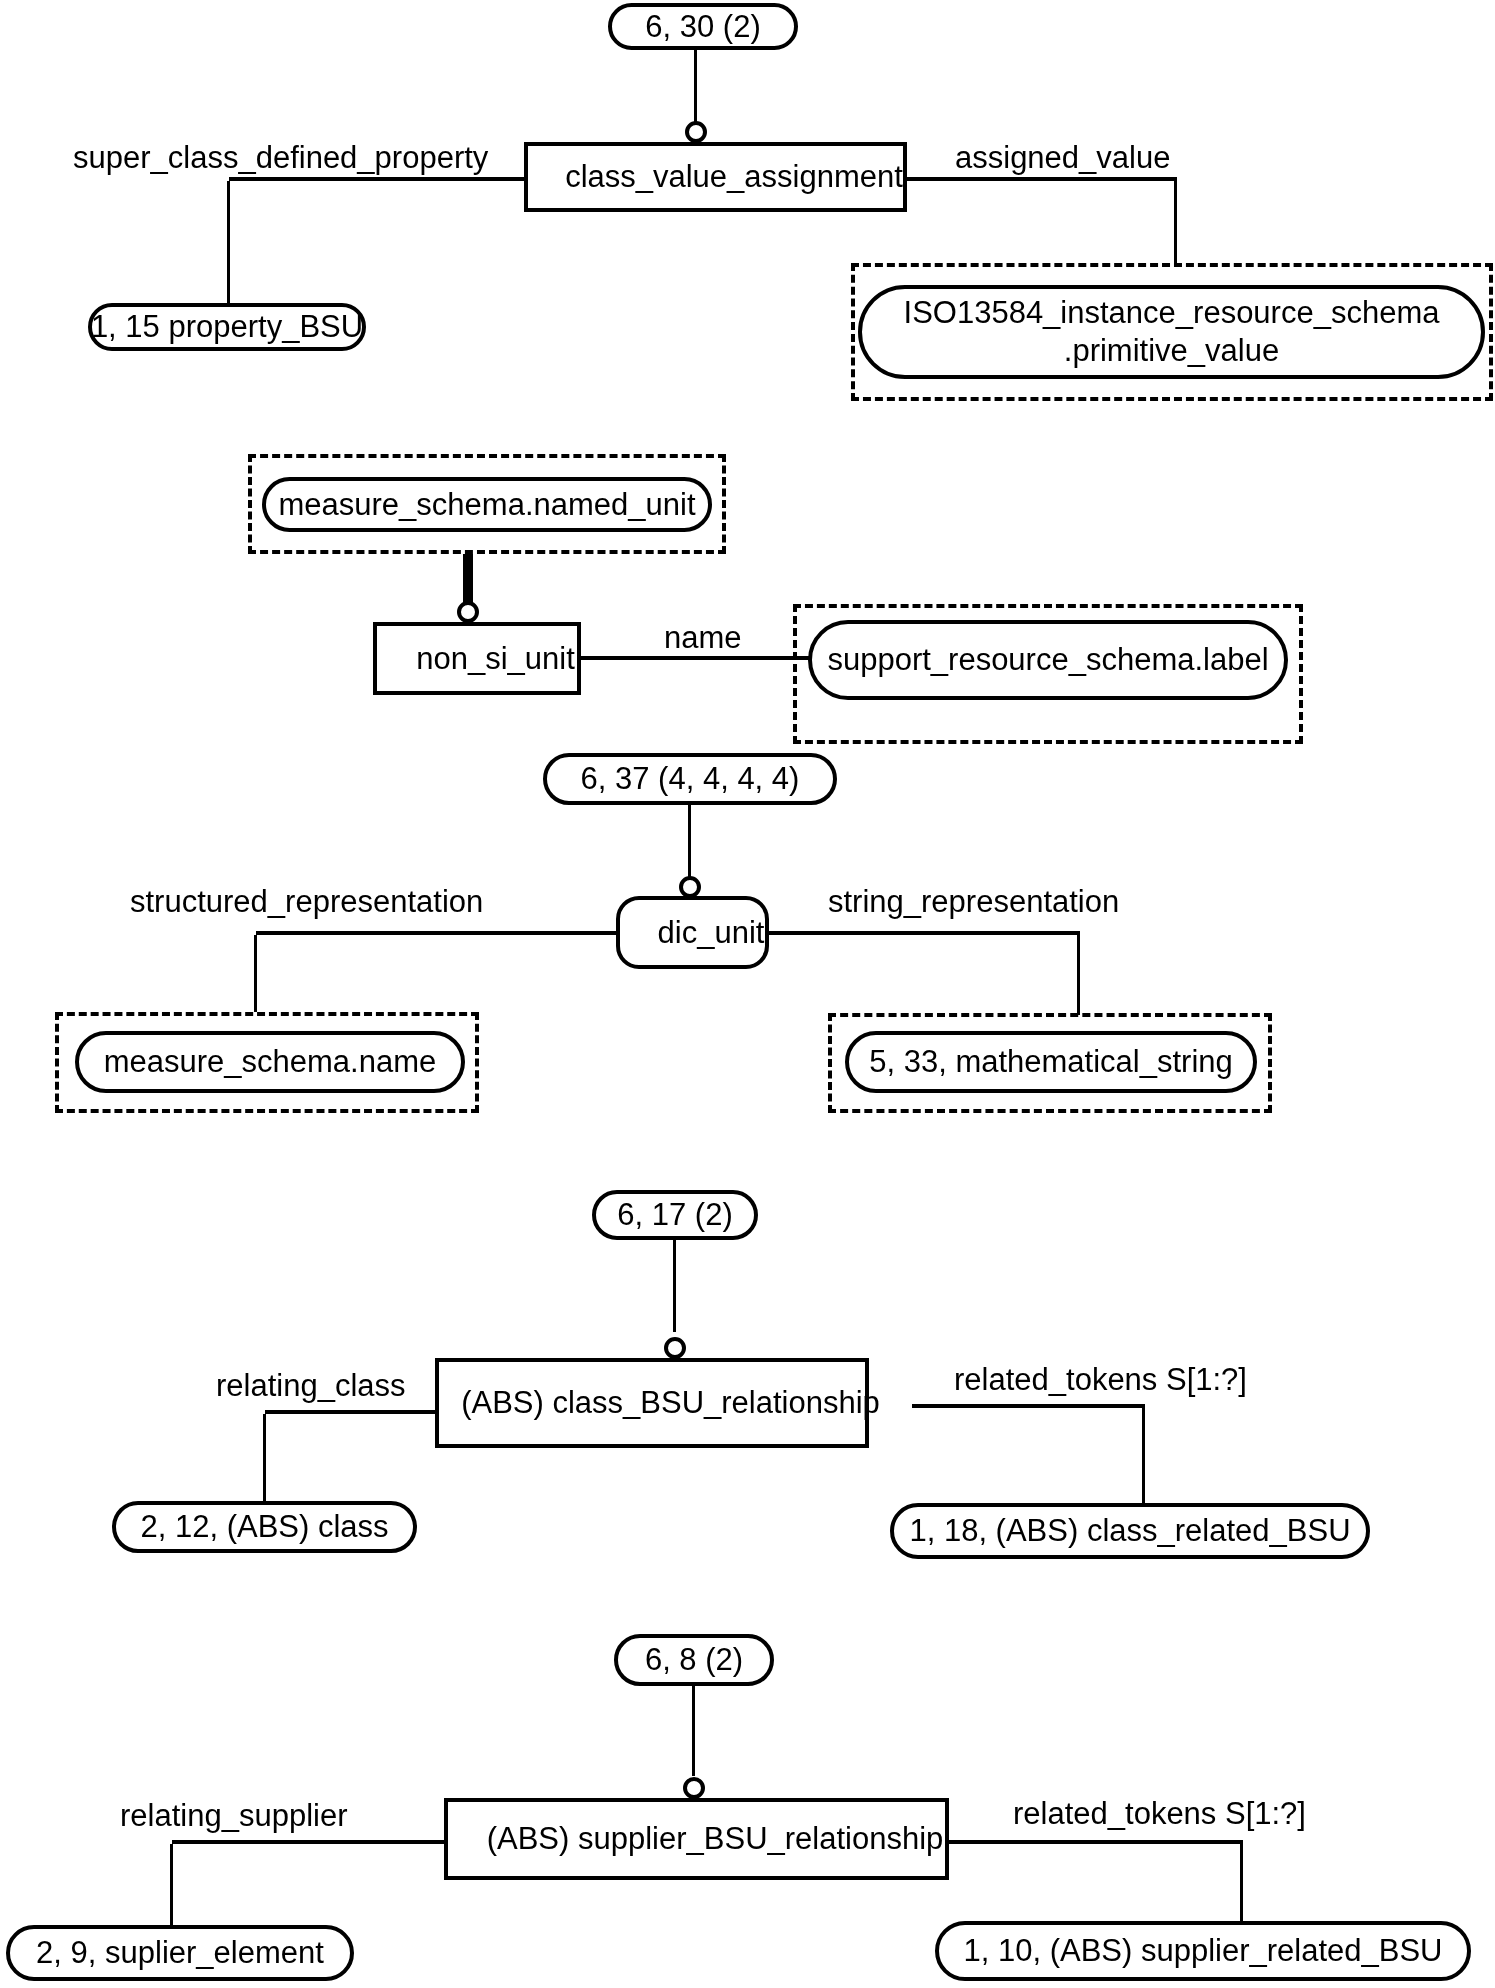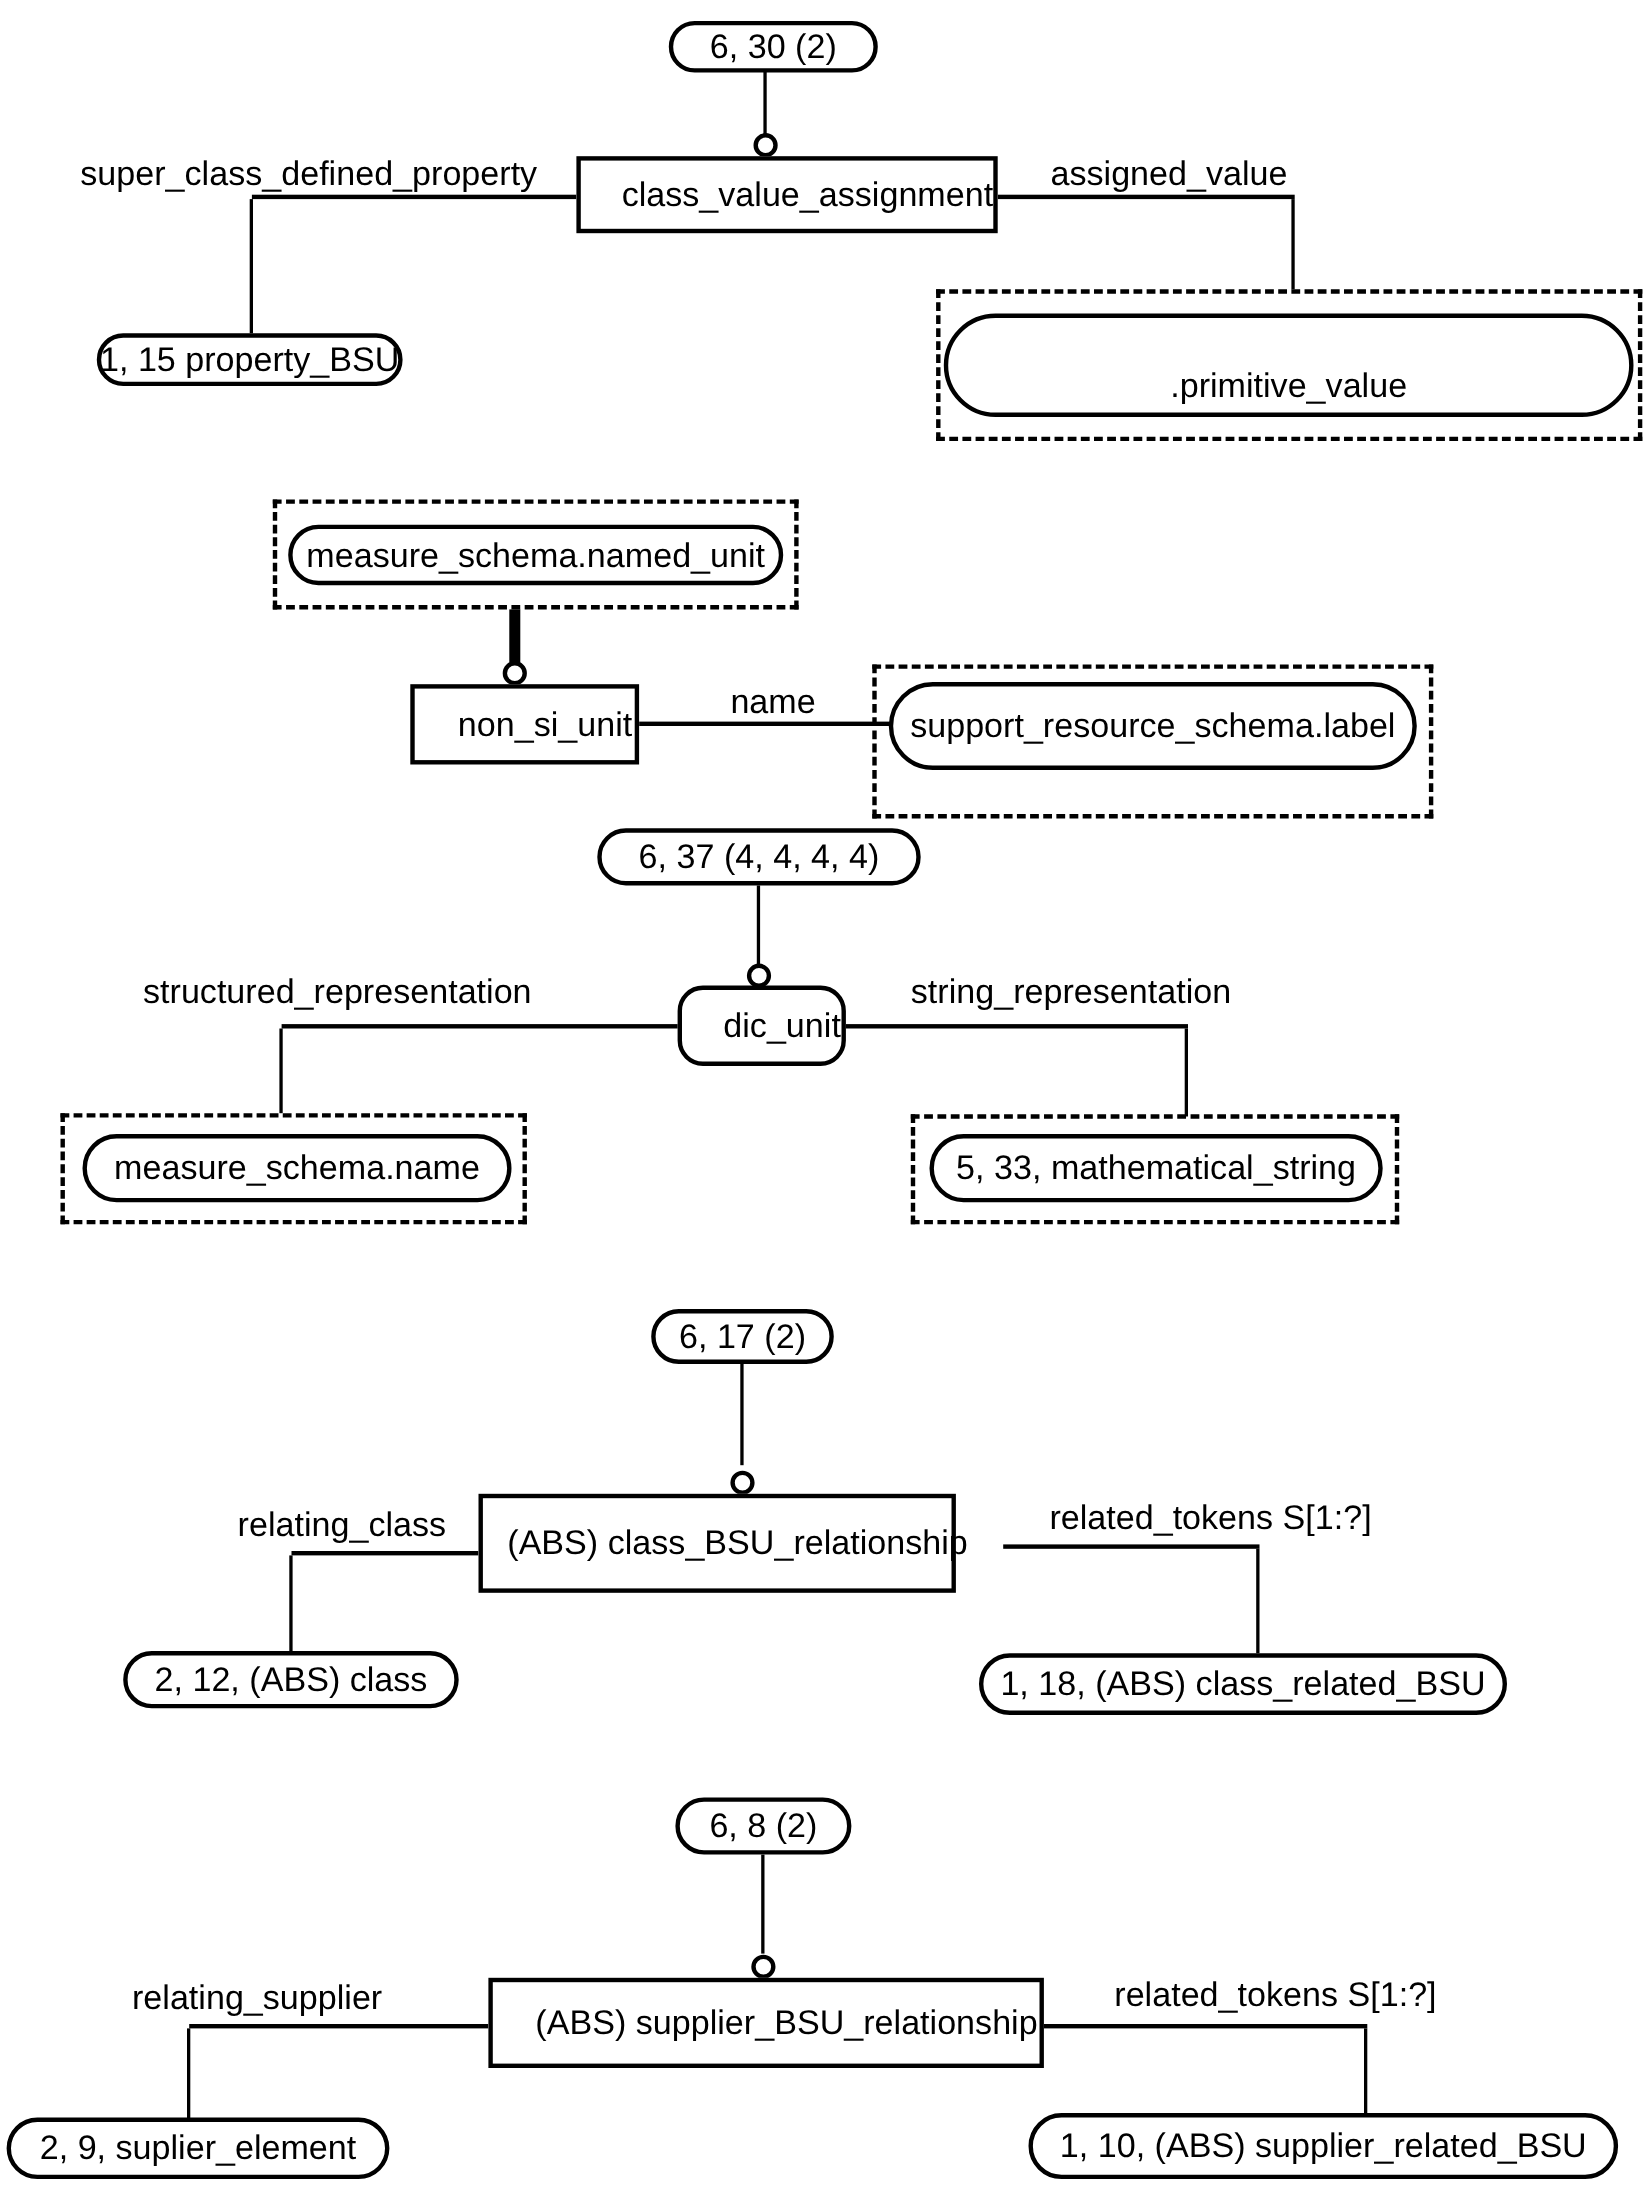--- a/index.html
+++ b/index.html
@@ -29,36 +29,36 @@
     background:#fff;z-index:3;
   }
   .lbl{position:absolute;font-size:31px;white-space:nowrap;z-index:4;}
 </style>
 </head>
 <body>
 
 <div class="canvas">
 
   <div>
-    <div class="pill" style="left:608px;top:3px;width:190px;height:47px;margin-top:16px;">6, 30 (2)</div>
+    <div class="pill" style="left:608px;top:3px;width:190px;height:47px;">6, 30 (2)</div>
     <div class="vline" style="left:694px;top:50px;height:73px;"></div>
     <div class="circ" style="left:685px;top:121px;"></div>
     <div class="rect" style="left:524px;top:142px;width:383px;height:70px;">class_value_assignment</div>
 
     <div class="lbl" style="left:73px;top:140px;">super_class_defined_property</div>
     <div class="hline" style="left:229px;top:177px;width:295px;"></div>
     <div class="vline" style="left:227px;top:181px;height:122px;"></div>
     <div class="pill" style="left:88px;top:303px;width:278px;height:48px;">1, 15 property_BSU</div>
 
     <div class="lbl" style="left:955px;top:140px;">assigned_value</div>
     <div class="hline" style="left:907px;top:177px;width:270px;"></div>
     <div class="vline" style="left:1174px;top:181px;height:82px;"></div>
     <div class="dashedbox" style="left:851px;top:263px;width:642px;height:138px;"></div>
     <div class="pill twoline" style="left:858px;top:285px;width:627px;height:94px;">
-      <span><br>
+      <span><span>ISO13584_instance_resource_schema</span><br>
       <span>.primitive_value</span></span>
     </div>
   </div>
 
   <div>
     <div class="dashedbox" style="left:248px;top:454px;width:478px;height:100px;"></div>
     <div class="pill" style="left:262px;top:477px;width:450px;height:55px;">measure_schema.named_unit</div>
     <div class="thickline" style="left:463px;top:554px;height:50px;"></div>
     <div class="circ" style="left:457px;top:601px;"></div>
     <div class="rect" style="left:373px;top:622px;width:208px;height:73px;">non_si_unit</div>

